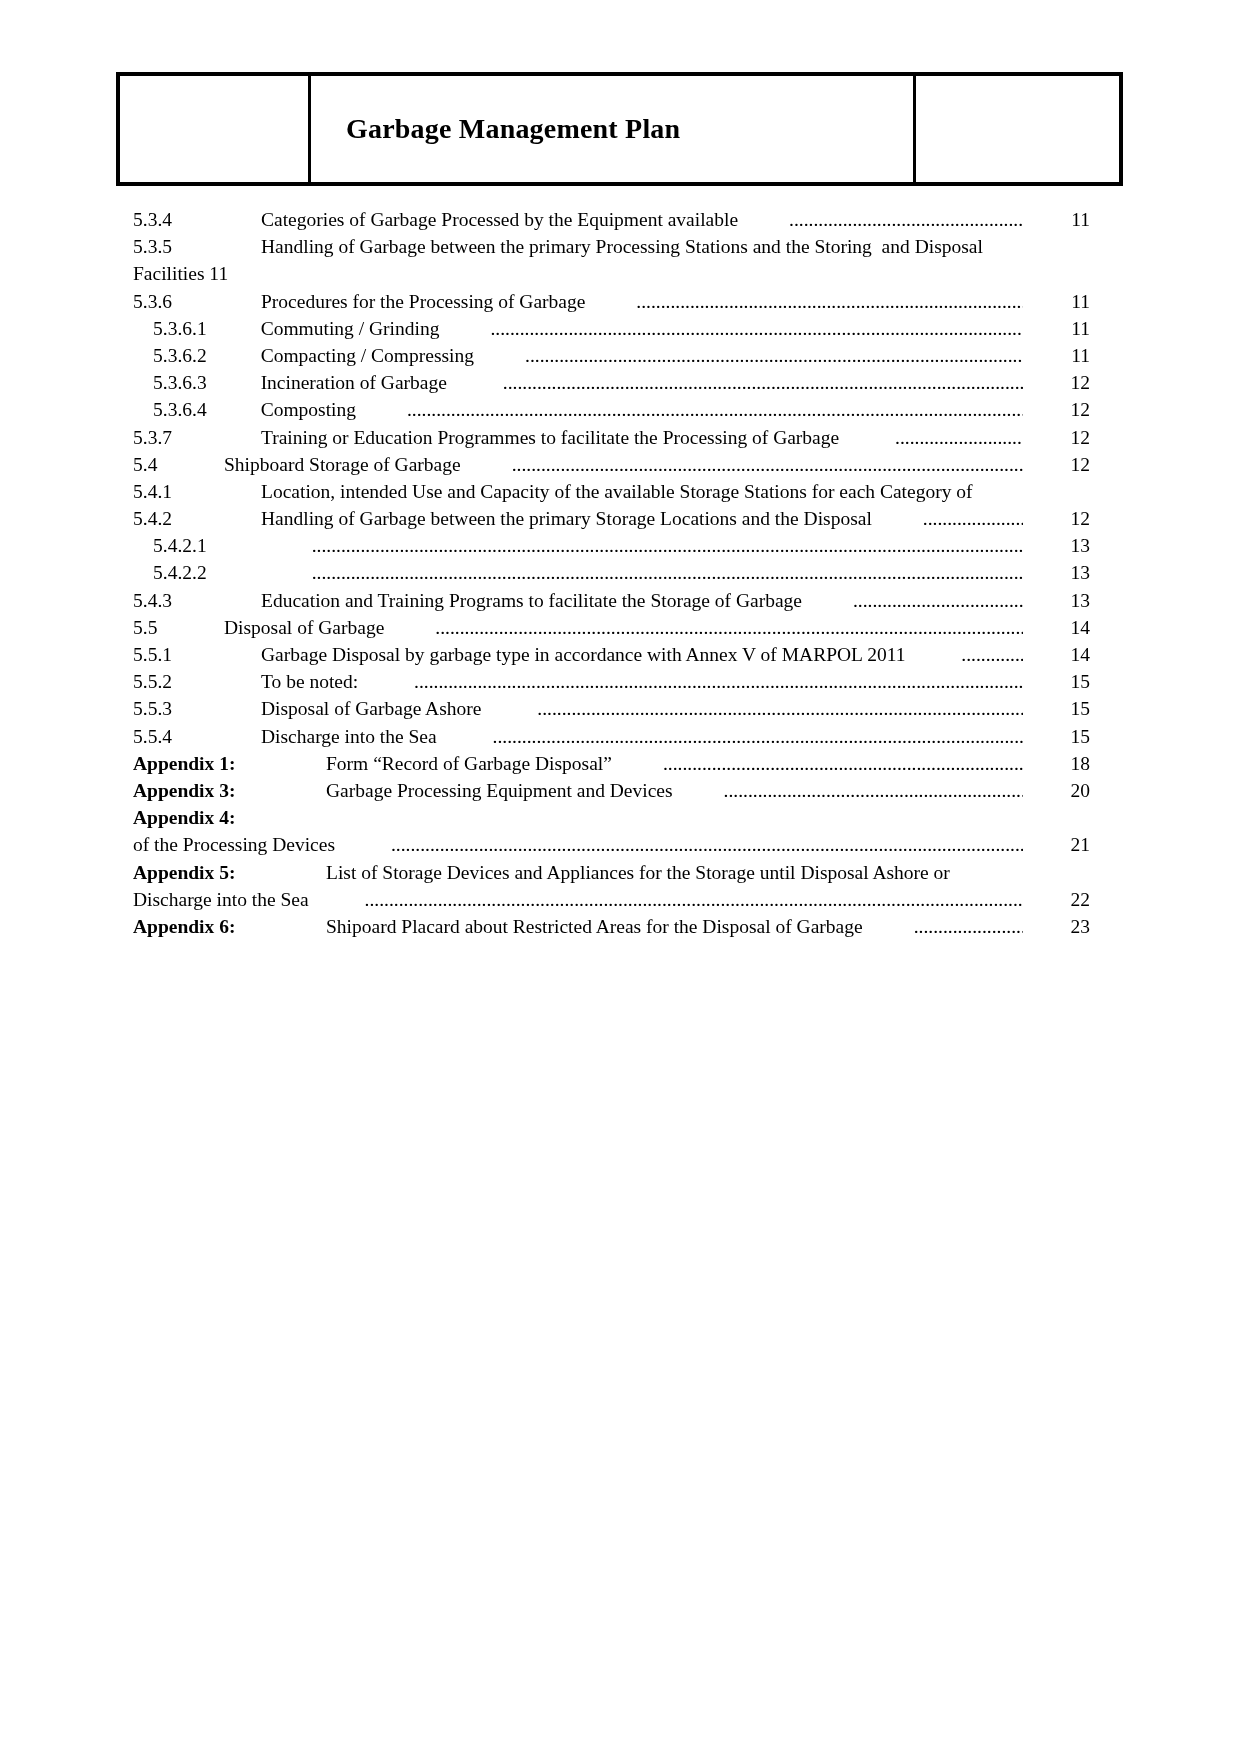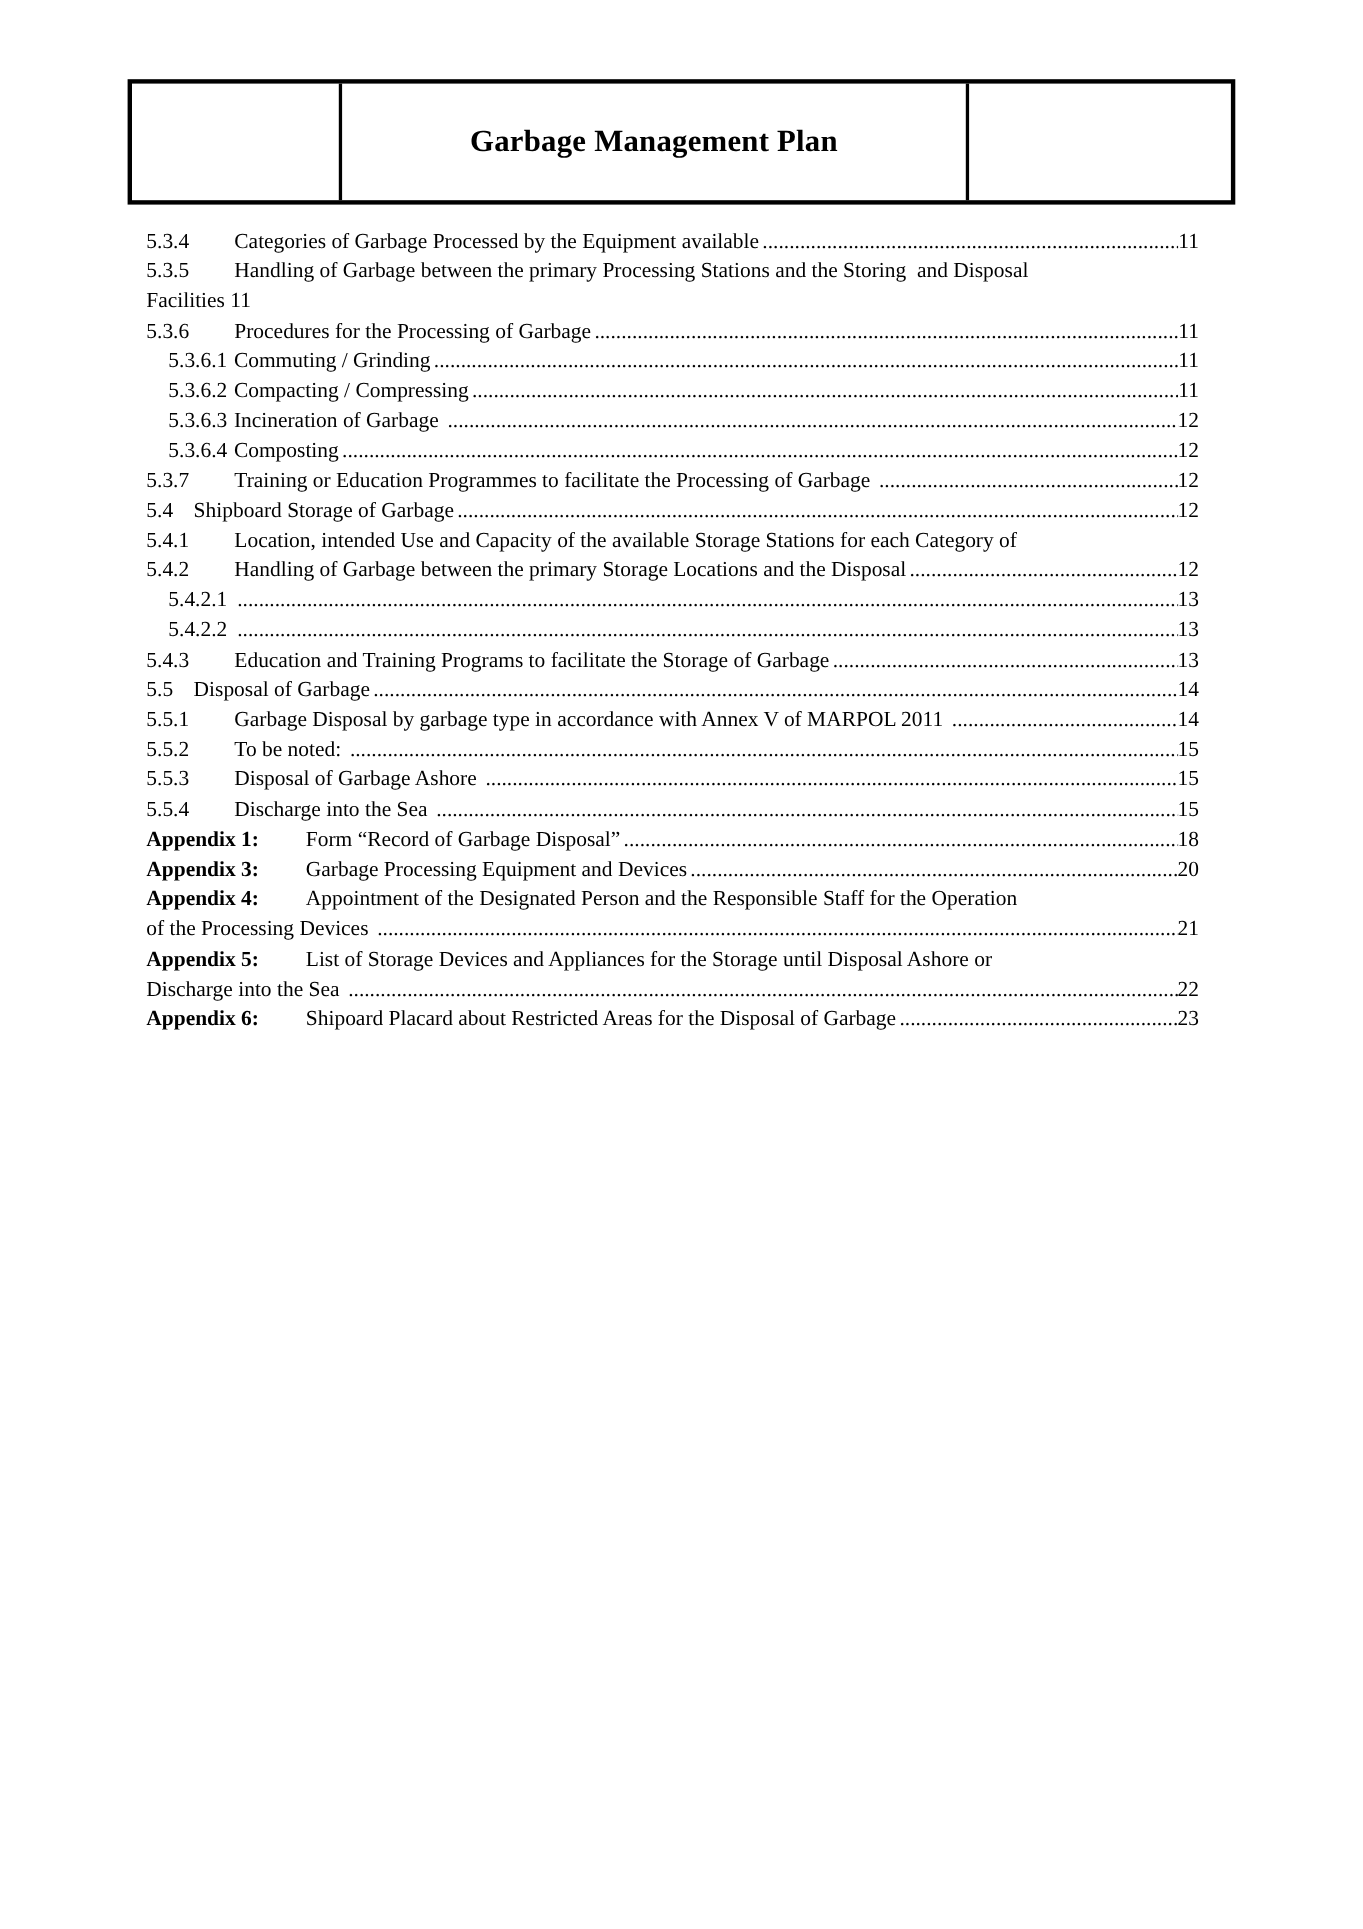--- a/index.html
+++ b/index.html
@@ -24,21 +24,21 @@
     border: 4px solid #000000;
     display: flex;
     align-items: stretch;
     background: #ffffff;
   }
   .header-cell { height: 100%; }
   .header-cell.left  { width: 191px; border-right: 3px solid #000000; }
   .header-cell.mid   {
     width: 570px;
     border-right: 3px solid #000000;
-    display: flex; align-items: center; justify-content: center;
+    display: flex; align-items: center;  margin-left: 35px;
   }
   .header-cell.right { flex: 1 1 auto; }
   .header-title {
     font-size: 28px;
     font-weight: bold;
     letter-spacing: 0.2px;
     white-space: nowrap;
   }
   
   .toc {
@@ -47,20 +47,21 @@
     top: 206px;
     width: 957px;
     font-size: 19.5px;
     line-height: 27.2px;
   }
   .toc-row {
     display: flex;
     align-items: baseline;
     height: 27.2px;
     overflow: hidden;
+    gap: 48px;
   }
   .t-num   { flex: 0 0 auto; white-space: pre; }
   .t-title { flex: 0 0 auto; white-space: pre; }
   .t-page  { flex: 0 0 auto; white-space: pre; }
   .tab-t1 .t-num { width: 80px; }
   .tab-sm .t-num { width: 43px; }
   .tab-t2 .t-num { width: 145px; }
   .tab-inline .t-num { width: auto; margin-right: 6px; margin-left: 20px; }
   .toc-row.bold .t-num { font-weight: bold; }
   .leader {
@@ -208,21 +209,20 @@
         <span class="t-page">18</span>
       </div>
       <div class="toc-row tab-t2 bold">
         <span class="t-num">Appendix 3:</span>
         <span class="t-title">Garbage Processing Equipment and Devices</span>
         <span class="leader"></span>
         <span class="t-page">20</span>
       </div>
       <div class="toc-row tab-t2 bold">
         <span class="t-num">Appendix 4:</span>
-        <span class="t-title">Appointment of the Designated Person and the Responsible Staff for the Operation</span>
       </div>
       <div class="toc-row tab-none">
         <span class="t-title">of the Processing Devices </span>
         <span class="leader"></span>
         <span class="t-page">21</span>
       </div>
       <div class="toc-row tab-t2 bold">
         <span class="t-num">Appendix 5:</span>
         <span class="t-title">List of Storage Devices and Appliances for the Storage until Disposal Ashore or</span>
       </div>

